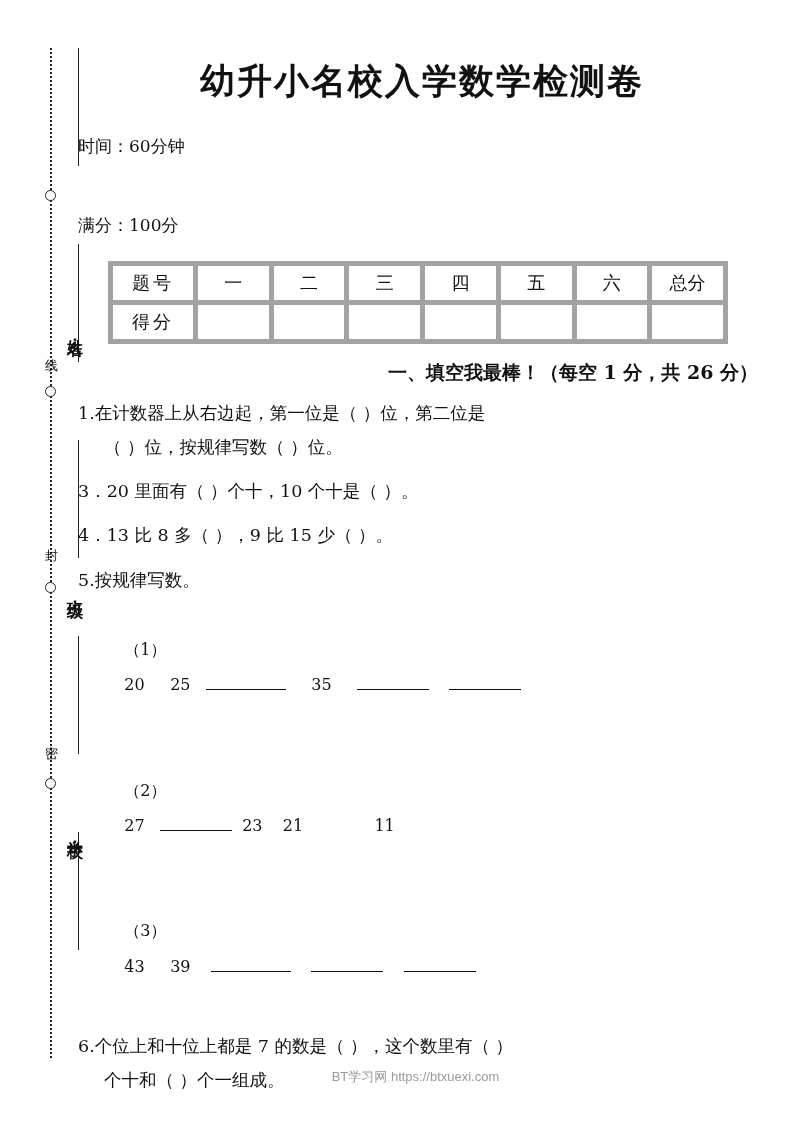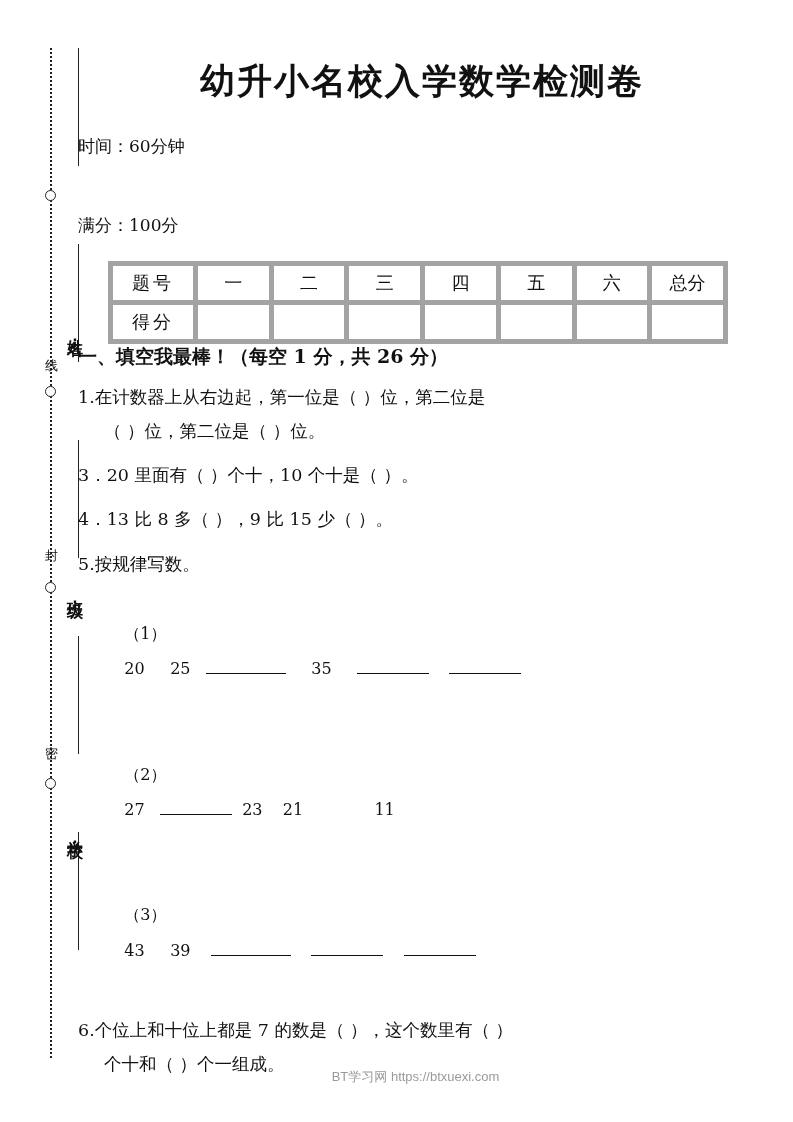--- a/index.html
+++ b/index.html
@@ -108,23 +108,25 @@
     height: 32px;
     text-align: center;
     font-size: 18px;
   }
   .score-table td.head-col {
     width: 78px;
     letter-spacing: 3px;
   }
 
   .section-title {
+    margin-top: 16px;
     font-size: 19px;
     font-weight: bold;
     letter-spacing: 0px;
+    text-align: right;
   }
 
   .q {
     font-size: 17.5px;
     line-height: 1.95;
     margin-top: 10px;
   }
   .q .cont {
     display: block;
     padding-left: 26px;
@@ -213,21 +215,21 @@
       <td></td>
       <td></td>
     </tr>
   </tbody>
     </table>
 
   <div class="section-title">一、填空我最棒！（每空 1 分，共 26 分）</div>
 
   <div class="q">
     <span>1.在计数器上从右边起，第一位是（          ）位，第二位是</span>
-    <span class="cont">（        ）位，第二位是（        ）位。</span>
+    <span class="cont">（        ）位，按规律写数（        ）位。</span>
   </div>
 
 
   <div class="q">3．20 里面有（          ）个十，10 个十是（            ）。</div>
 
   <div class="q">4．13 比 8 多（            ），9 比 15 少（            ）。</div>
 
   <div class="q">5.按规律写数。</div>
 
   <div class="seq-row">

